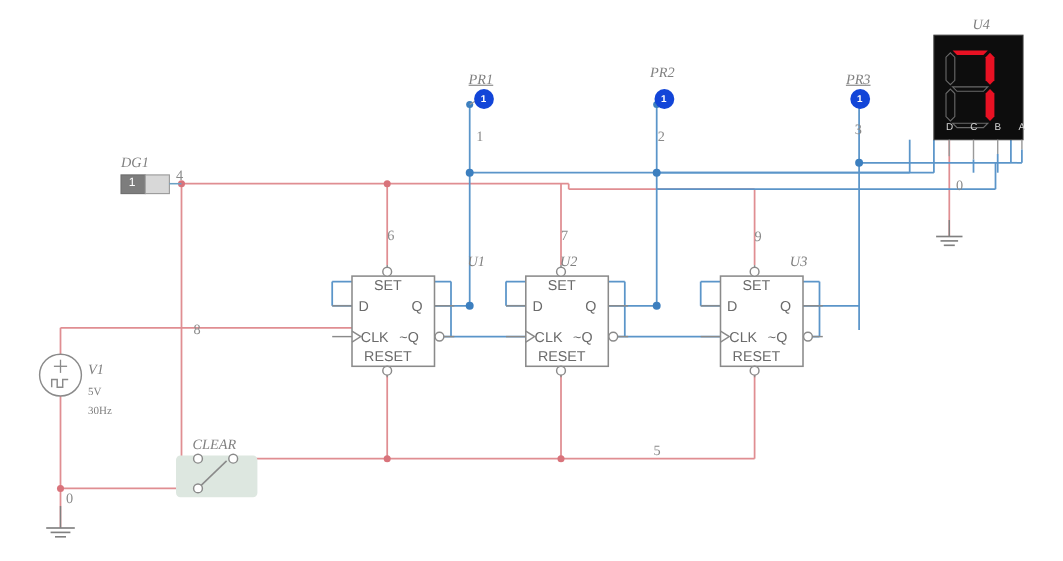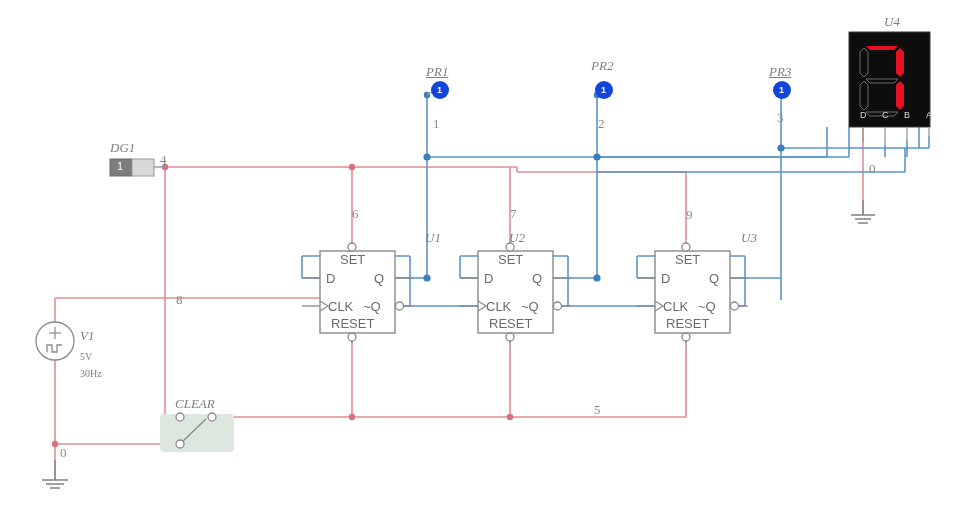--- a/index.html
+++ b/index.html
@@ -257,21 +257,21 @@
 <span class="probenum" style="left:779px;top:85px;">1</span>
 
 <span class="lbl" style="left:884px;top:14px;text-align:center;">U4</span>
 <span class="seglbl" style="left:860px;top:110px;">D</span>
 <span class="seglbl" style="left:882px;top:110px;">C</span>
 <span class="seglbl" style="left:904px;top:110px;">B</span>
 <span class="seglbl" style="left:926px;top:110px;">A</span>
 
 <span class="lbl" style="left:383px;top:230px;margin-left:42px;">U1</span>
 <span class="lbl" style="left:509px;top:230px;">U2</span>
-<span class="lbl" style="left:718px;top:230px;margin-left:23px;">U3</span>
+<span class="lbl" style="left:718px;top:230px;">U3</span>
 
 <span class="pinlbl" style="left:340px;top:252px;">SET</span>
 <span class="pinlbl" style="left:326px;top:271px;">D</span>
 <span class="pinlbl" style="left:374px;top:271px;">Q</span>
 <span class="pinlbl" style="left:328px;top:299px;">CLK</span>
 <span class="pinlbl" style="left:363px;top:299px;">~Q</span>
 <span class="pinlbl" style="left:331px;top:316px;">RESET</span>
 
 <span class="pinlbl" style="left:498px;top:252px;">SET</span>
 <span class="pinlbl" style="left:484px;top:271px;">D</span>

